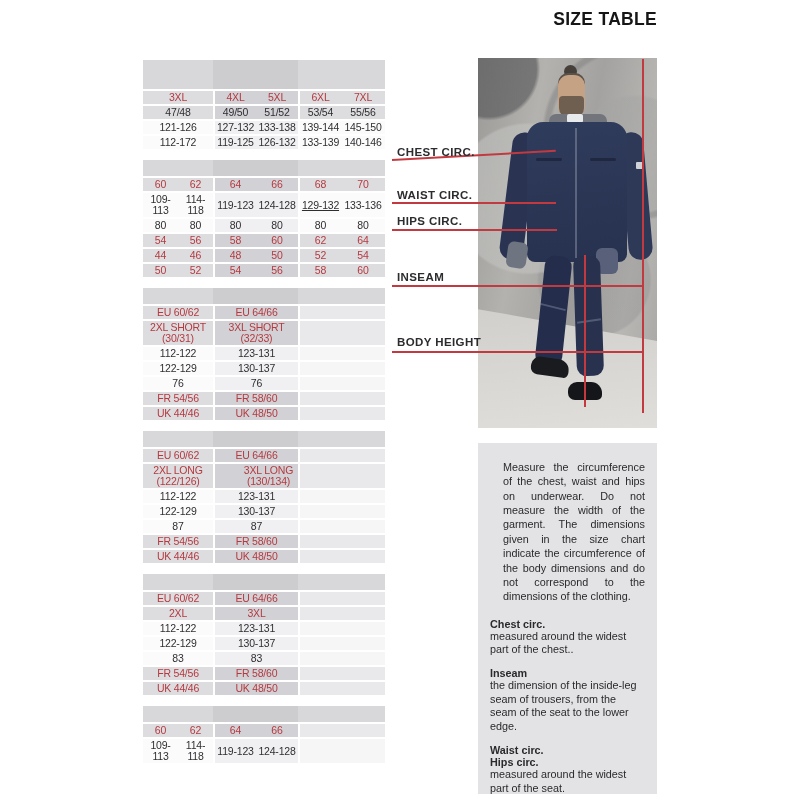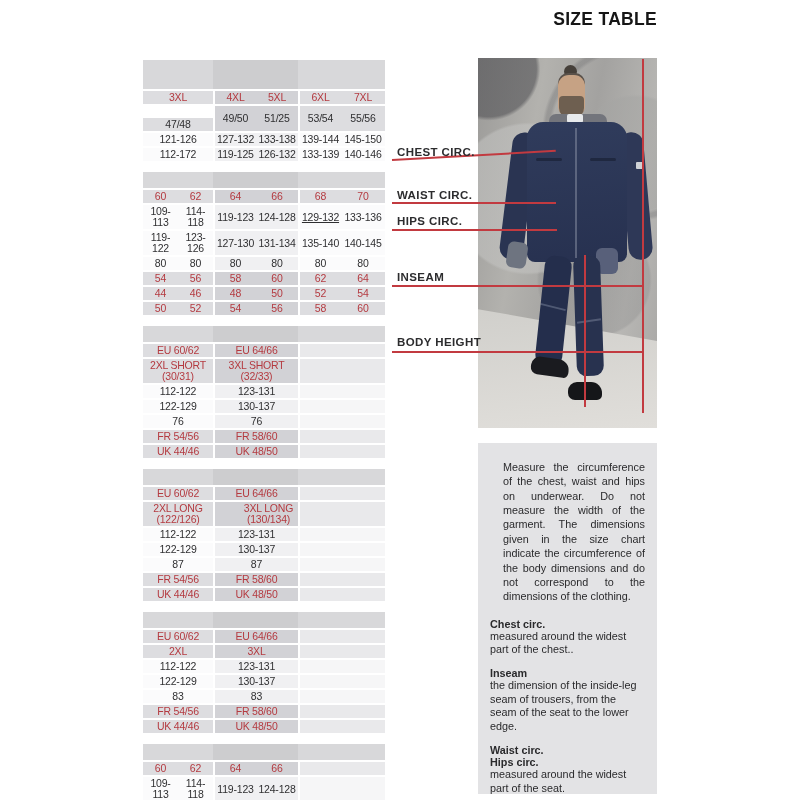--- a/index.html
+++ b/index.html
@@ -98,23 +98,23 @@
         <div class="band-strip"></div>
       </div>
       <div class="trow red">
         <div class="tcell" style="flex: 0 0 70px;">3XL</div>
         <div class="tcell band sep" style="flex: 0 0 43px;">4XL</div>
         <div class="tcell band" style="flex: 0 0 42px;">5XL</div>
         <div class="tcell sep" style="flex: 0 0 43px;">6XL</div>
         <div class="tcell" style="flex: 0 0 44px;">7XL</div>
       </div>
       <div class="trow gray">
-        <div class="tcell" style="flex: 0 0 70px; margin-top: 12px;">47/48</div>
+        <div class="tcell" style="flex: 0 0 70px;">47/48</div>
         <div class="tcell band sep" style="flex: 0 0 43px;">49/50</div>
-        <div class="tcell band" style="flex: 0 0 42px;">51/25</div>
+        <div class="tcell band" style="flex: 0 0 42px;">51/52</div>
         <div class="tcell sep" style="flex: 0 0 43px;">53/54</div>
         <div class="tcell" style="flex: 0 0 44px;">55/56</div>
       </div>
       <div class="trow white">
         <div class="tcell" style="flex: 0 0 70px;">121-126</div>
         <div class="tcell band sep" style="flex: 0 0 43px;">127-132</div>
         <div class="tcell band" style="flex: 0 0 42px;">133-138</div>
         <div class="tcell sep" style="flex: 0 0 43px;">139-144</div>
         <div class="tcell" style="flex: 0 0 44px;">145-150</div>
       </div>
@@ -138,28 +138,20 @@
         <div class="tcell sep" style="flex: 0 0 43px;">68</div>
         <div class="tcell" style="flex: 0 0 44px;">70</div>
       </div>
       <div class="trow white">
         <div class="tcell" style="flex: 0 0 35px;">109-113</div>
         <div class="tcell" style="flex: 0 0 35px;">114-118</div>
         <div class="tcell band sep" style="flex: 0 0 43px;">119-123</div>
         <div class="tcell band" style="flex: 0 0 42px;">124-128</div>
         <div class="tcell sep" style="flex: 0 0 43px; text-decoration: underline;">129-132</div>
         <div class="tcell" style="flex: 0 0 44px;">133-136</div>
-      </div>
-      <div class="trow white">
-        <div class="tcell" style="flex: 0 0 35px;">119-122</div>
-        <div class="tcell" style="flex: 0 0 35px;">123-126</div>
-        <div class="tcell band sep" style="flex: 0 0 43px;">127-130</div>
-        <div class="tcell band" style="flex: 0 0 42px;">131-134</div>
-        <div class="tcell sep" style="flex: 0 0 43px;">135-140</div>
-        <div class="tcell" style="flex: 0 0 44px;">140-145</div>
       </div>
       <div class="trow white">
         <div class="tcell" style="flex: 0 0 35px;">80</div>
         <div class="tcell" style="flex: 0 0 35px;">80</div>
         <div class="tcell band sep" style="flex: 0 0 43px;">80</div>
         <div class="tcell band" style="flex: 0 0 42px;">80</div>
         <div class="tcell sep" style="flex: 0 0 43px;">80</div>
         <div class="tcell" style="flex: 0 0 44px;">80</div>
       </div>
       <div class="trow red">

